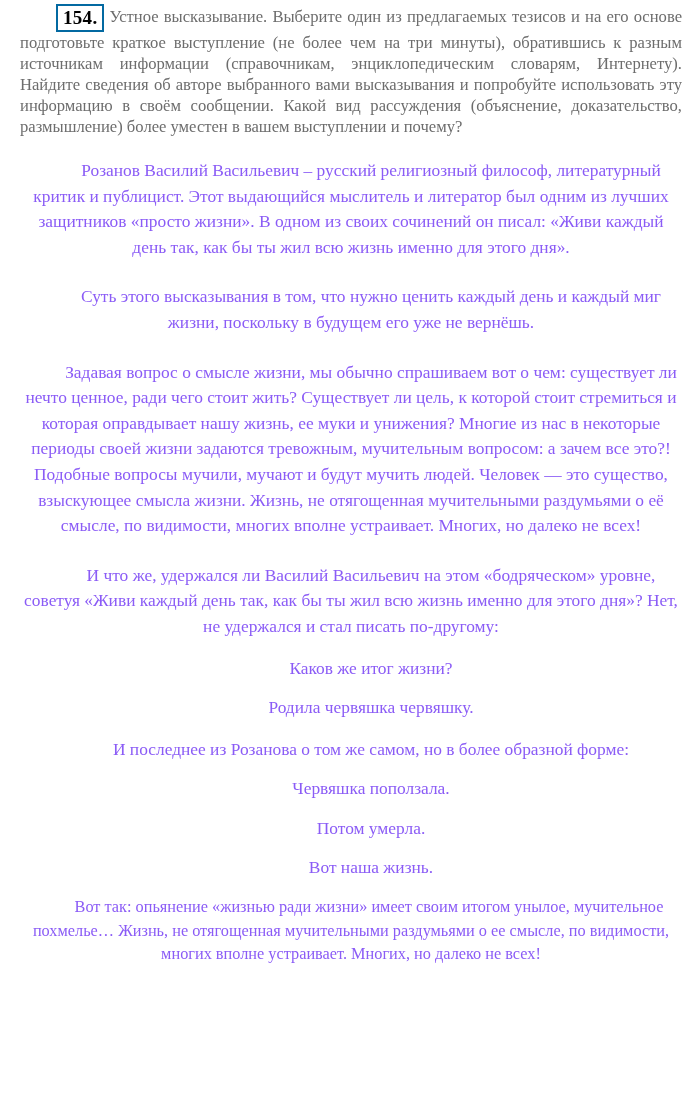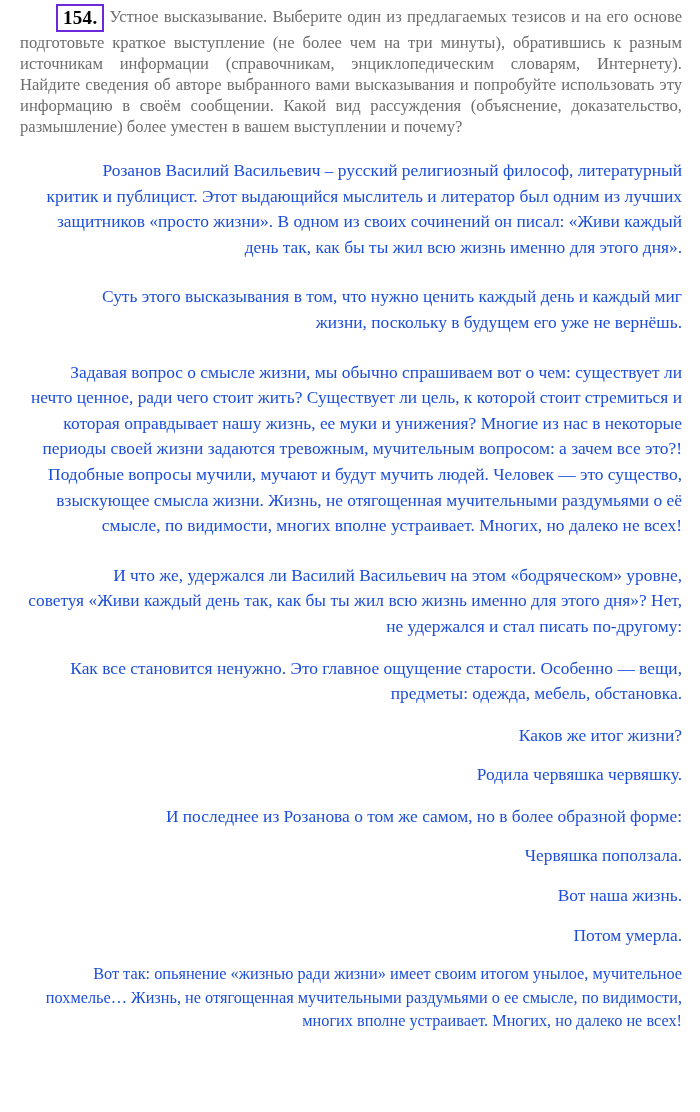--- a/index.html
+++ b/index.html
@@ -34,37 +34,37 @@
     margin: 0;
     padding: 0;
   }
   .task-block .lead-in {
     display: inline-block;
     width: 36px;
   }
 
   .ex-num {
     display: inline-block;
-    border: 2px solid #6d28d9;
+    border: 2px solid #0369a1;
     color: #000000;
     font-weight: bold;
     font-size: 19px;
     line-height: 1;
     padding: 2px 5px 3px 5px;
     margin-right: 5px;
     vertical-align: -2px;
     letter-spacing: 0.3px;
   }
 
   
   .body-p {
-    color: #1d4ed8;
+    color: #8b5cf6;
     font-size: 17.4px;
     line-height: 25.6px;
-    text-align: right;
+    text-align: center;
     margin: 0;
     text-indent: 40px;
     padding: 0;
   }
   .body-p.gap-lg  { margin-top: 24px; }
   .body-p.gap-md  { margin-top: 16px; }
   .body-p.gap-sm  { margin-top: 14px; }
 
   
   .body-p.first { margin-top: 21px; }
@@ -86,30 +86,29 @@
 
   <p class="body-p first">Розанов Василий Васильевич – русский религиозный философ, литературный критик и публицист. Этот выдающийся мыслитель и литератор был одним из лучших защитников «просто жизни». В одном из своих сочинений он писал: «Живи каждый день так, как бы ты жил всю жизнь именно для этого дня».</p>
 
   <p class="body-p gap-lg">Суть этого высказывания в том, что нужно ценить каждый день и каждый миг жизни, поскольку в будущем его уже не вернёшь.</p>
 
   <p class="body-p gap-lg">Задавая вопрос о смысле жизни, мы обычно спрашиваем вот о чем: существует ли нечто ценное, ради чего стоит жить? Существует ли цель, к которой стоит стремиться и которая оправдывает нашу жизнь, ее муки и унижения? Многие из нас в некоторые периоды своей жизни задаются тревожным, мучительным вопросом: а зачем все это?! Подобные вопросы мучили, мучают и будут мучить людей. Человек — это существо, взыскующее смысла жизни. Жизнь, не отягощенная мучительными раздумьями о её смысле, по видимости, многих вполне устраивает. Многих, но далеко не всех!</p>
 
   <p class="body-p gap-lg">И что же, удержался ли Василий Васильевич на этом «бодряческом» уровне, советуя «Живи каждый день так, как бы ты жил всю жизнь именно для этого дня»? Нет, не удержался и стал писать по-другому:</p>
 
 
-  <p class="body-p gap-md">Как все становится ненужно. Это главное ощущение старости. Особенно — вещи, предметы: одежда, мебель, обстановка.</p>
 
   <p class="body-p gap-md">Каков же итог жизни?</p>
 
 
   <p class="body-p gap-sm">Родила червяшка червяшку.</p>
 
   <p class="body-p gap-md">И последнее из Розанова о том же самом, но в более образной форме:</p>
 
   <p class="body-p gap-sm">Червяшка поползала.</p>
 
+  <p class="body-p gap-sm">Потом умерла.</p>
+
   <p class="body-p gap-sm">Вот наша жизнь.</p>
-
-  <p class="body-p gap-sm">Потом умерла.</p>
 
   <p class="body-p closing">Вот так: опьянение «жизнью ради жизни» имеет своим итогом унылое, мучительное похмелье… Жизнь, не отягощенная мучительными раздумьями о ее смысле, по видимости, многих вполне устраивает. Многих, но далеко не всех!</p>
 
 </div>
 
 </body></html>

